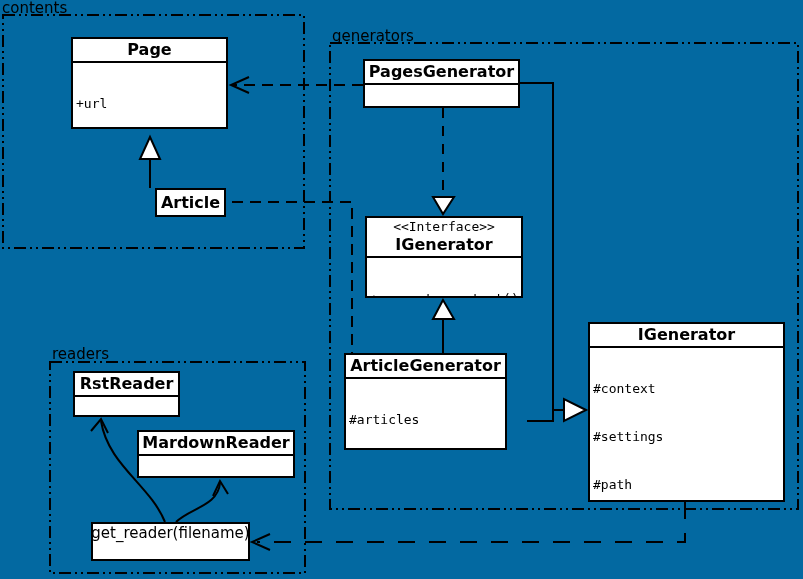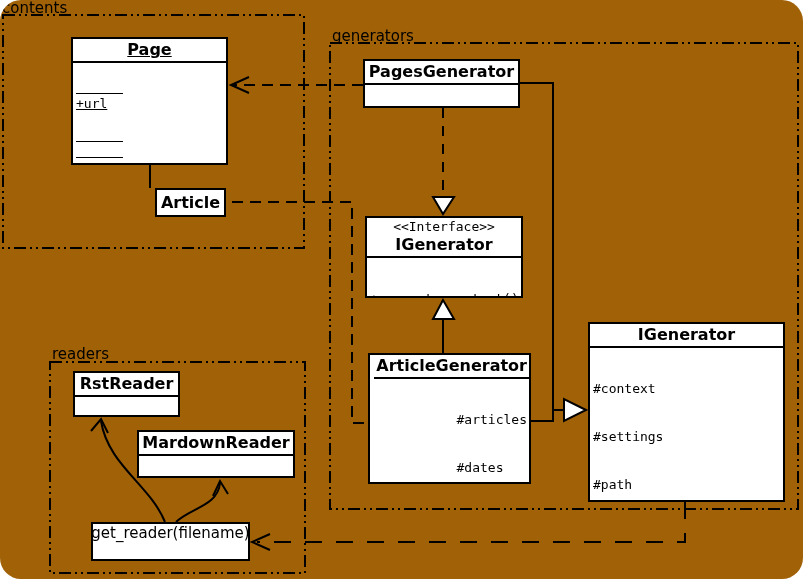--- a/index.html
+++ b/index.html
@@ -1,23 +1,22 @@
 <!DOCTYPE html>
 <html><head>
 <meta charset="utf-8">
 <style>
   html,body{margin:0;padding:0;background:#fff;}
   #canvas{
     position:relative;
     width:803px;height:579px;
-    background:#a16207;
+    background:#0369a1;
     font-family:"DejaVu Sans","Liberation Sans",sans-serif;
     color:#000;
     overflow:hidden;
-    border-radius:21px;
   }
   #edges{position:absolute;left:0;top:0;width:803px;height:579px;}
   .pkg-label{
     position:absolute;
     font:15px "DejaVu Sans","Liberation Sans",sans-serif;
     color:#000;
     background:transparent;
     line-height:16px;
     white-space:nowrap;
   }
@@ -118,21 +117,21 @@
     <g>
       <polyline points="685,502 685,542 257,542" fill="none" stroke="#000" stroke-width="2" stroke-dasharray="17 14"></polyline>
       <polyline points="270,534 252,542 270,550" fill="none" stroke="#000" stroke-width="2"></polyline>
     </g>
   </svg>
 
   <div class="pkg-label" style="left:2px;top:0;">contents</div>
   <div class="pkg-label" style="left:332px;top:28px;">generators</div>
   <div class="pkg-label" style="left:52px;top:346px;">readers</div>
 
-  <div class="uml-class" style="left:71px;top:37px;width:157px;height:128px;text-decoration:underline;">
+  <div class="uml-class" style="left:71px;top:37px;width:157px;height:92px;">
     <div class="uml-title">Page</div>
     <div class="uml-section">
       <div>+url</div>
       
       
     </div>
 
   </div>
 
   <div class="uml-class title-only" style="left:115px;top:188px;width:71px;height:29px;margin-left:40px;">
@@ -150,21 +149,21 @@
     <div class="uml-title">
       <span class="uml-stereotype">&lt;&lt;Interface&gt;&gt;</span>
       <span>IGenerator</span>
     </div>
     <div class="uml-section">
       <div>+generate_context()</div>
       
     </div>
   </div>
 
-  <div class="uml-class" style="left:368px;top:353px;width:163px;height:131px;align-items:flex-end;">
+  <div class="uml-class" style="left:344px;top:353px;width:163px;height:97px;">
     <div class="uml-title">ArticleGenerator</div>
     <div class="uml-section">
       <div>#articles</div>
       <div>#dates</div>
       
       
     </div>
 
   </div>
 

